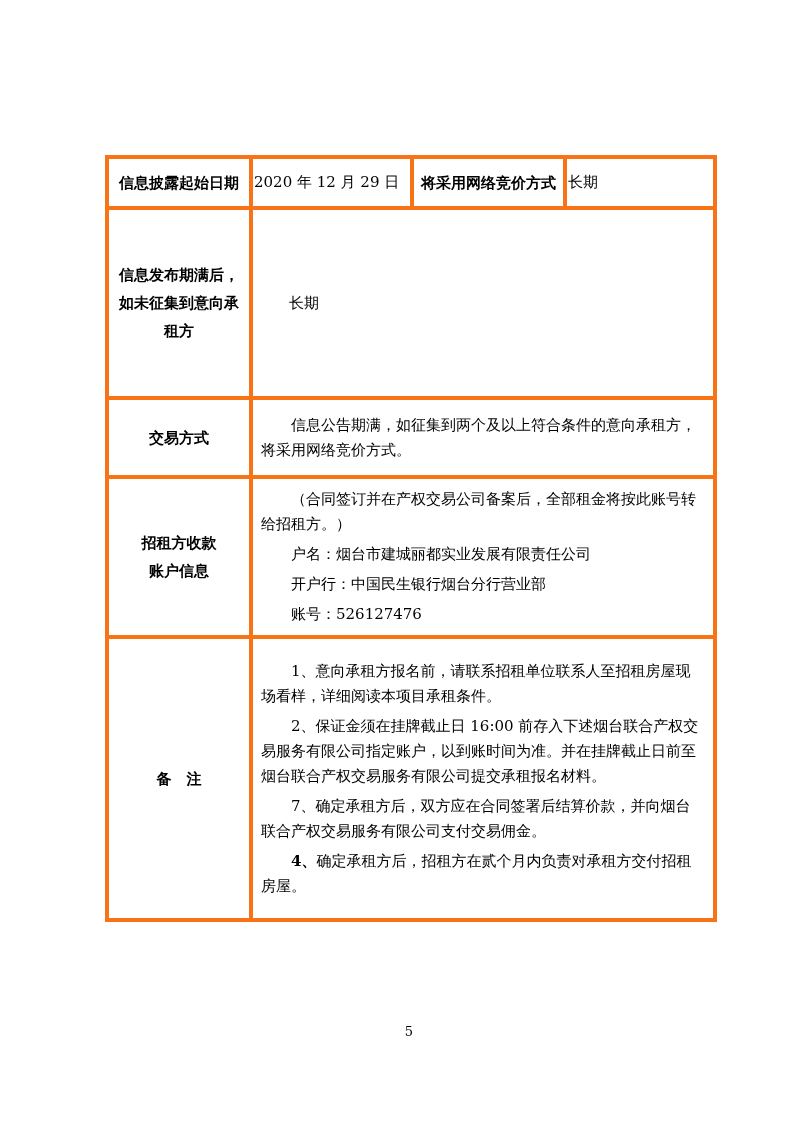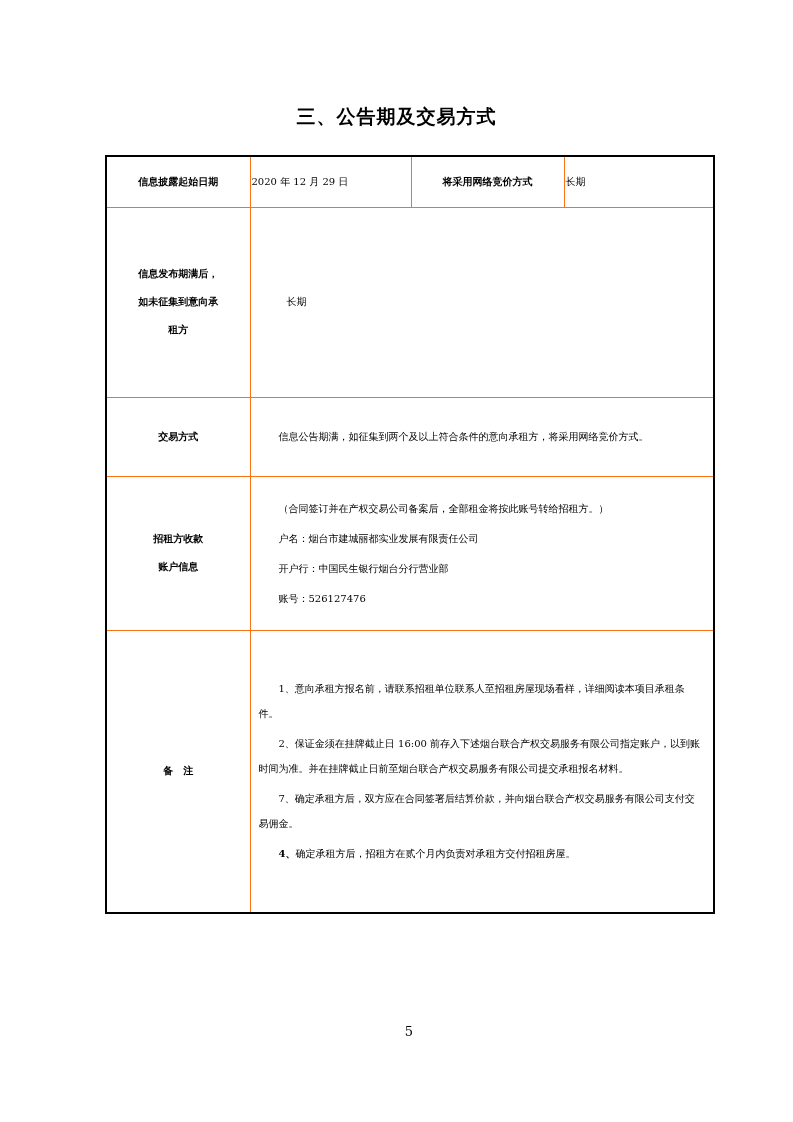--- a/index.html
+++ b/index.html
@@ -27,23 +27,23 @@
   }
   table.info-table {
     position: absolute;
     left: 105px; top: 155px;
     width: 608px;
     border-collapse: collapse;
     table-layout: fixed;
     border: 2px solid #000000;
   }
   td {
-    border: 1px solid #f97316;
+    border: 4px solid #f97316;
     vertical-align: middle;
-    font-size: 10px;
+    font-size: 15px;
     overflow: hidden;
   }
   tr.r1 { height: 51px; }
   tr.r2 { height: 53px; }
   tr.r3 { height: 190px; padding-left: 17px; }
   tr.r4 { height: 79px; }
   tr.r5 { height: 154px; }
   tr.r6 { height: 283px; }
   td.lbl {
     font-weight: bold;
@@ -68,21 +68,20 @@
     text-align: center;
     font-size: 13px;
     line-height: 17px;
   }
 </style>
 </head>
 <body>
 
 <div class="page">
 
-  <div class="doc-title">三、公告期及交易方式</div>
 
   <table class="info-table">
     <colgroup>
       <col style="width:144px">
       <col style="width:161px">
       <col style="width:153px">
       <col style="width:150px">
     </colgroup>
     <tbody>
       <tr class="r1">

